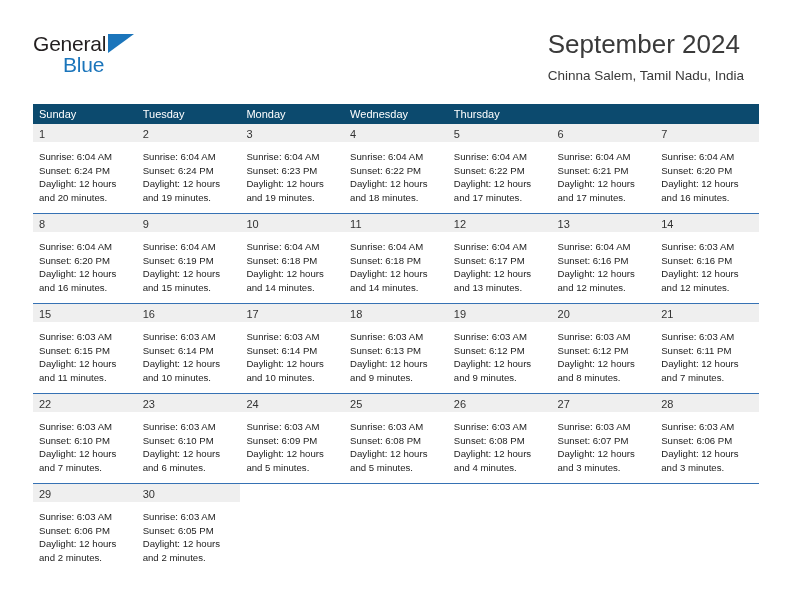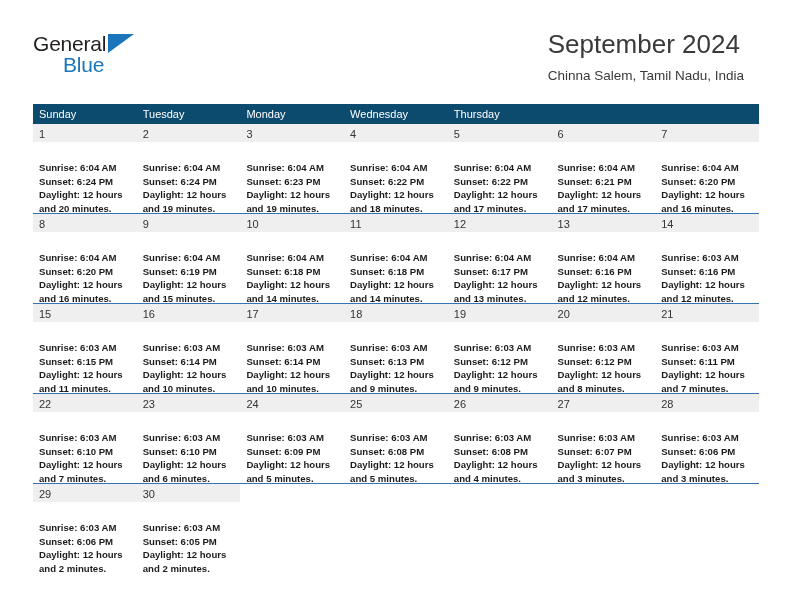--- a/index.html
+++ b/index.html
@@ -137,23 +137,22 @@
   }
   .day-cell.empty .daynum-strip {
     background: #ffffff;
   }
   .daynum {
     font-size: 11px;
     line-height: 18px;
     color: #333333;
   }
   .day-body {
-    padding: 19px 6px 0 6px;
+    padding: 8px 6px 0 6px;
     box-sizing: border-box;
-    font-weight: bold;
   }
   .info-line {
     font-size: 9.6px;
     line-height: 13.6px;
     color: #1c1c1c;
     white-space: nowrap;
   }
 </style>
 </head>
 <body>

